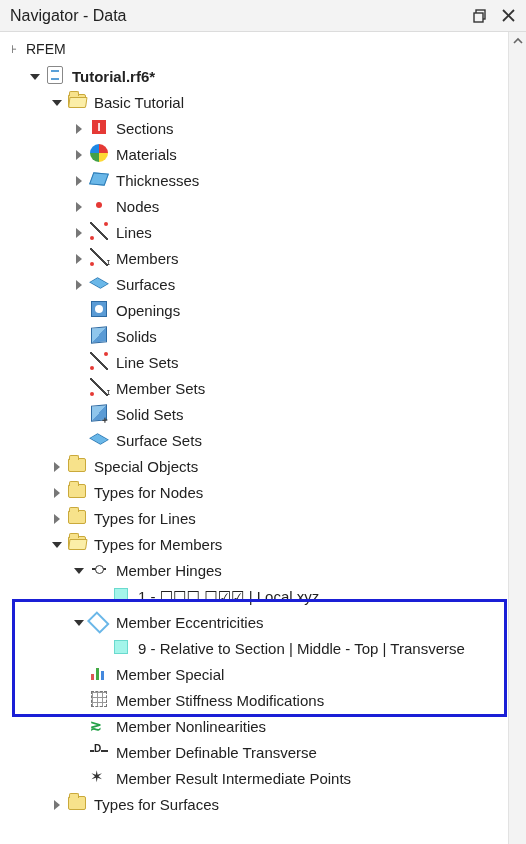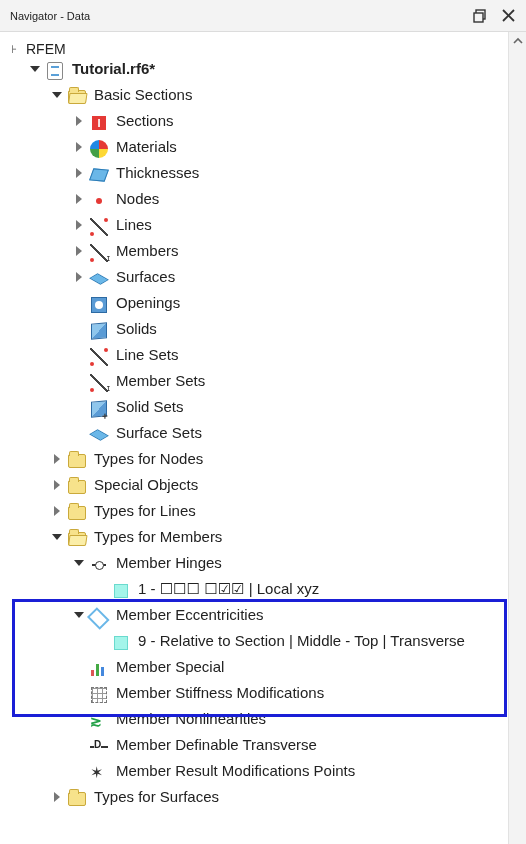--- a/index.html
+++ b/index.html
@@ -16,21 +16,21 @@
     display: flex;
     flex-direction: column;
   }
   .titlebar {
     display: flex;
     align-items: center;
     height: 32px;
     padding: 0 6px 0 10px;
     background: #f3f3f3;
     border-bottom: 1px solid #dcdcdc;
-    font-size: 11px;
+    font-size: 16px;
     color: #222;
   }
   .titlebar .title-text { flex: 1; }
   .titlebar .win-btn {
     width: 24px;
     height: 24px;
     display: flex;
     align-items: center;
     justify-content: center;
     margin-left: 4px;
@@ -61,21 +61,21 @@
     align-items: center;
     justify-content: center;
     cursor: pointer;
     color: #555;
   }
   .scrollbar .track { flex: 1; }
 
   .tree { font-size: 15px; line-height: 1.2; }
   .row {
     display: flex;
-    align-items: flex-start;
+    align-items: flex-end;
     height: 26px;
     white-space: nowrap;
   }
   .indent { display:inline-block; width: 22px; flex: 0 0 auto; }
   .expander {
     width: 18px;
     height: 18px;
     flex: 0 0 auto;
     display: inline-flex;
     align-items: center;
@@ -267,21 +267,21 @@
         <span class="lbl bold">Tutorial.rf6*</span>
       </div>
 
       <div class="row">
         <span class="indent"></span>
           <span class="indent"></span>
         <span class="expander chev-down"></span>
         <span class="icon">
             <span class="folder open"></span>
           </span>
-        <span class="lbl">Basic Sections</span>
+        <span class="lbl">Basic Tutorial</span>
       </div>
 
       <div class="row">
         <span class="indent"></span>
           <span class="indent"></span>
           <span class="indent"></span>
         <span class="expander chev-right"></span>
         <span class="icon">
             <span class="swatch-sec"></span>
           </span>
@@ -420,31 +420,31 @@
         <span class="lbl">Surface Sets</span>
       </div>
 
       <div class="row">
         <span class="indent"></span>
           <span class="indent"></span>
         <span class="expander chev-right"></span>
         <span class="icon">
             <span class="folder"></span>
           </span>
+        <span class="lbl">Special Objects</span>
+      </div>
+
+      <div class="row">
+        <span class="indent"></span>
+          <span class="indent"></span>
+        <span class="expander chev-right"></span>
+        <span class="icon">
+            <span class="folder"></span>
+          </span>
         <span class="lbl">Types for Nodes</span>
-      </div>
-
-      <div class="row">
-        <span class="indent"></span>
-          <span class="indent"></span>
-        <span class="expander chev-right"></span>
-        <span class="icon">
-            <span class="folder"></span>
-          </span>
-        <span class="lbl">Special Objects</span>
       </div>
 
       <div class="row">
         <span class="indent"></span>
           <span class="indent"></span>
         <span class="expander chev-right"></span>
         <span class="icon">
             <span class="folder"></span>
           </span>
         <span class="lbl">Types for Lines</span>
@@ -555,21 +555,21 @@
       </div>
 
       <div class="row">
         <span class="indent"></span>
           <span class="indent"></span>
           <span class="indent"></span>
         <span class="expander blank"></span>
         <span class="icon">
             <span class="arrows"></span>
           </span>
-        <span class="lbl">Member Result Modifications Points</span>
+        <span class="lbl">Member Result Intermediate Points</span>
       </div>
 
       <div class="row">
         <span class="indent"></span>
           <span class="indent"></span>
         <span class="expander chev-right"></span>
         <span class="icon">
             <span class="folder"></span>
           </span>
         <span class="lbl">Types for Surfaces</span>

